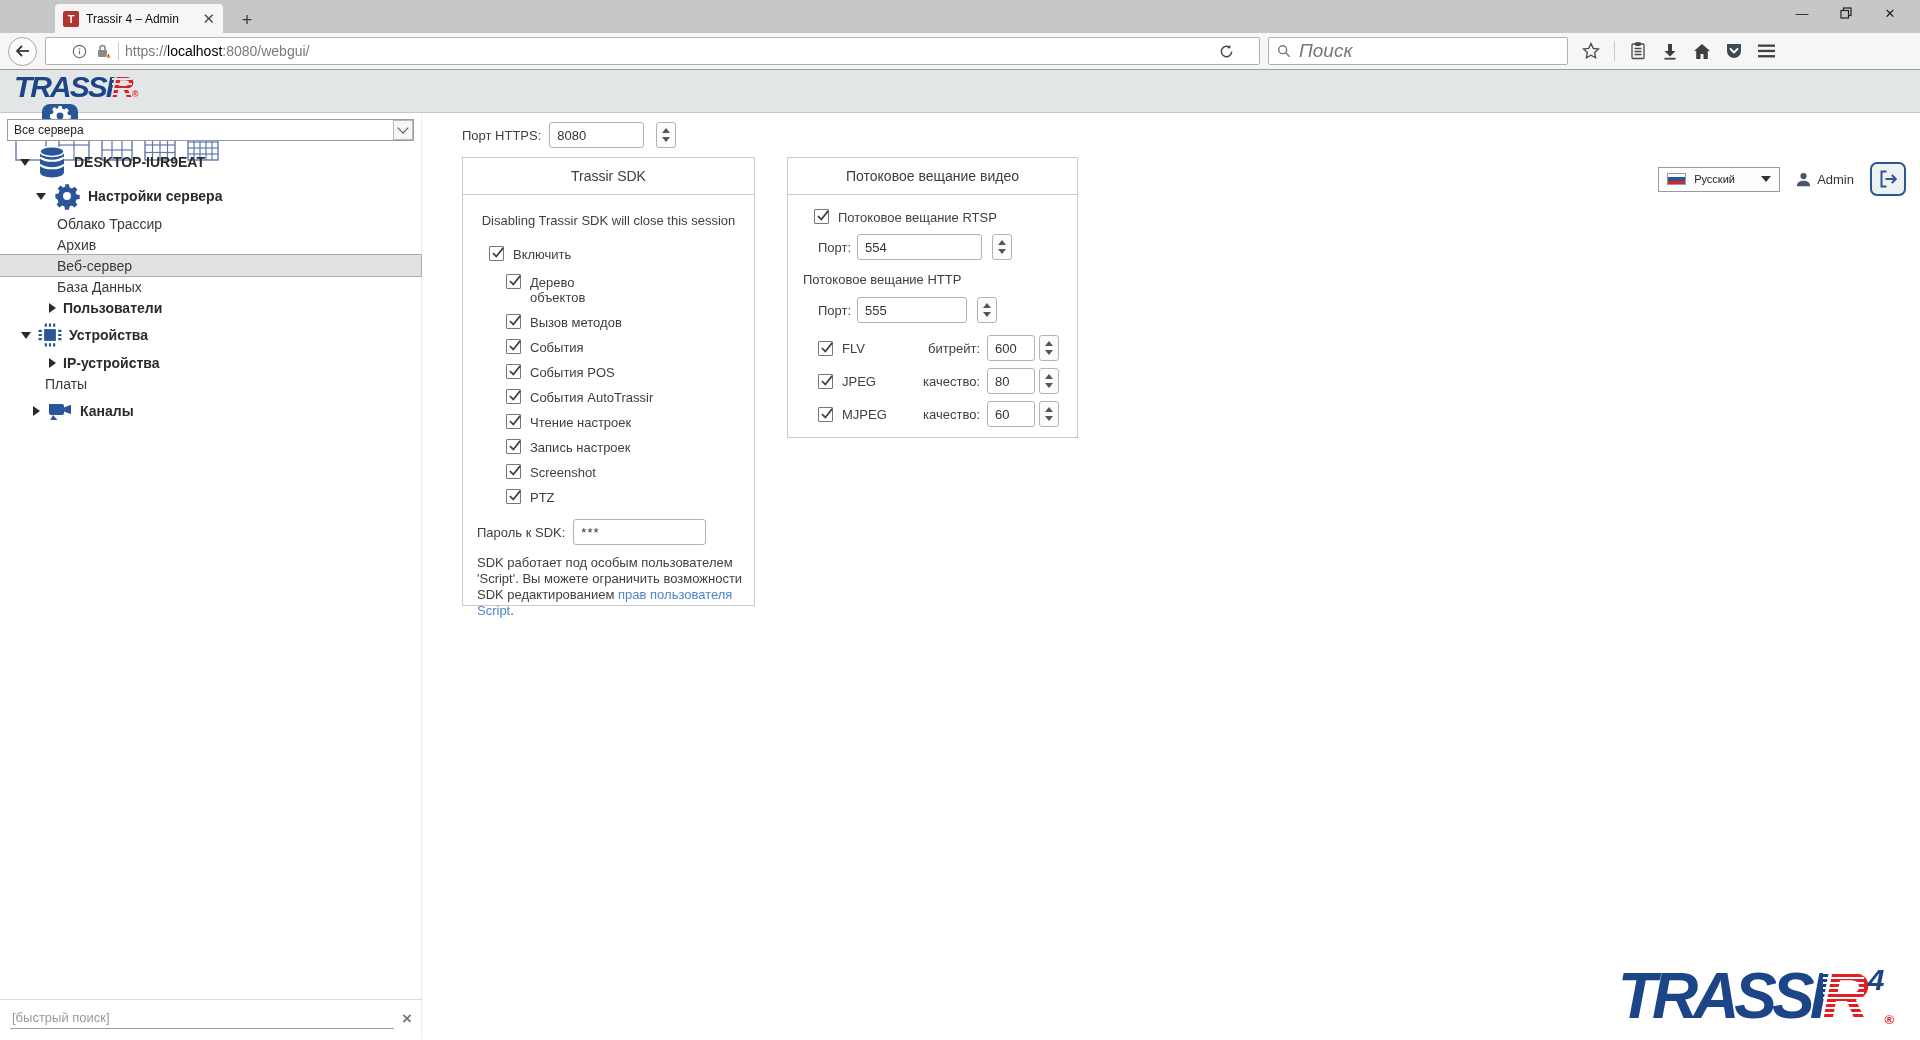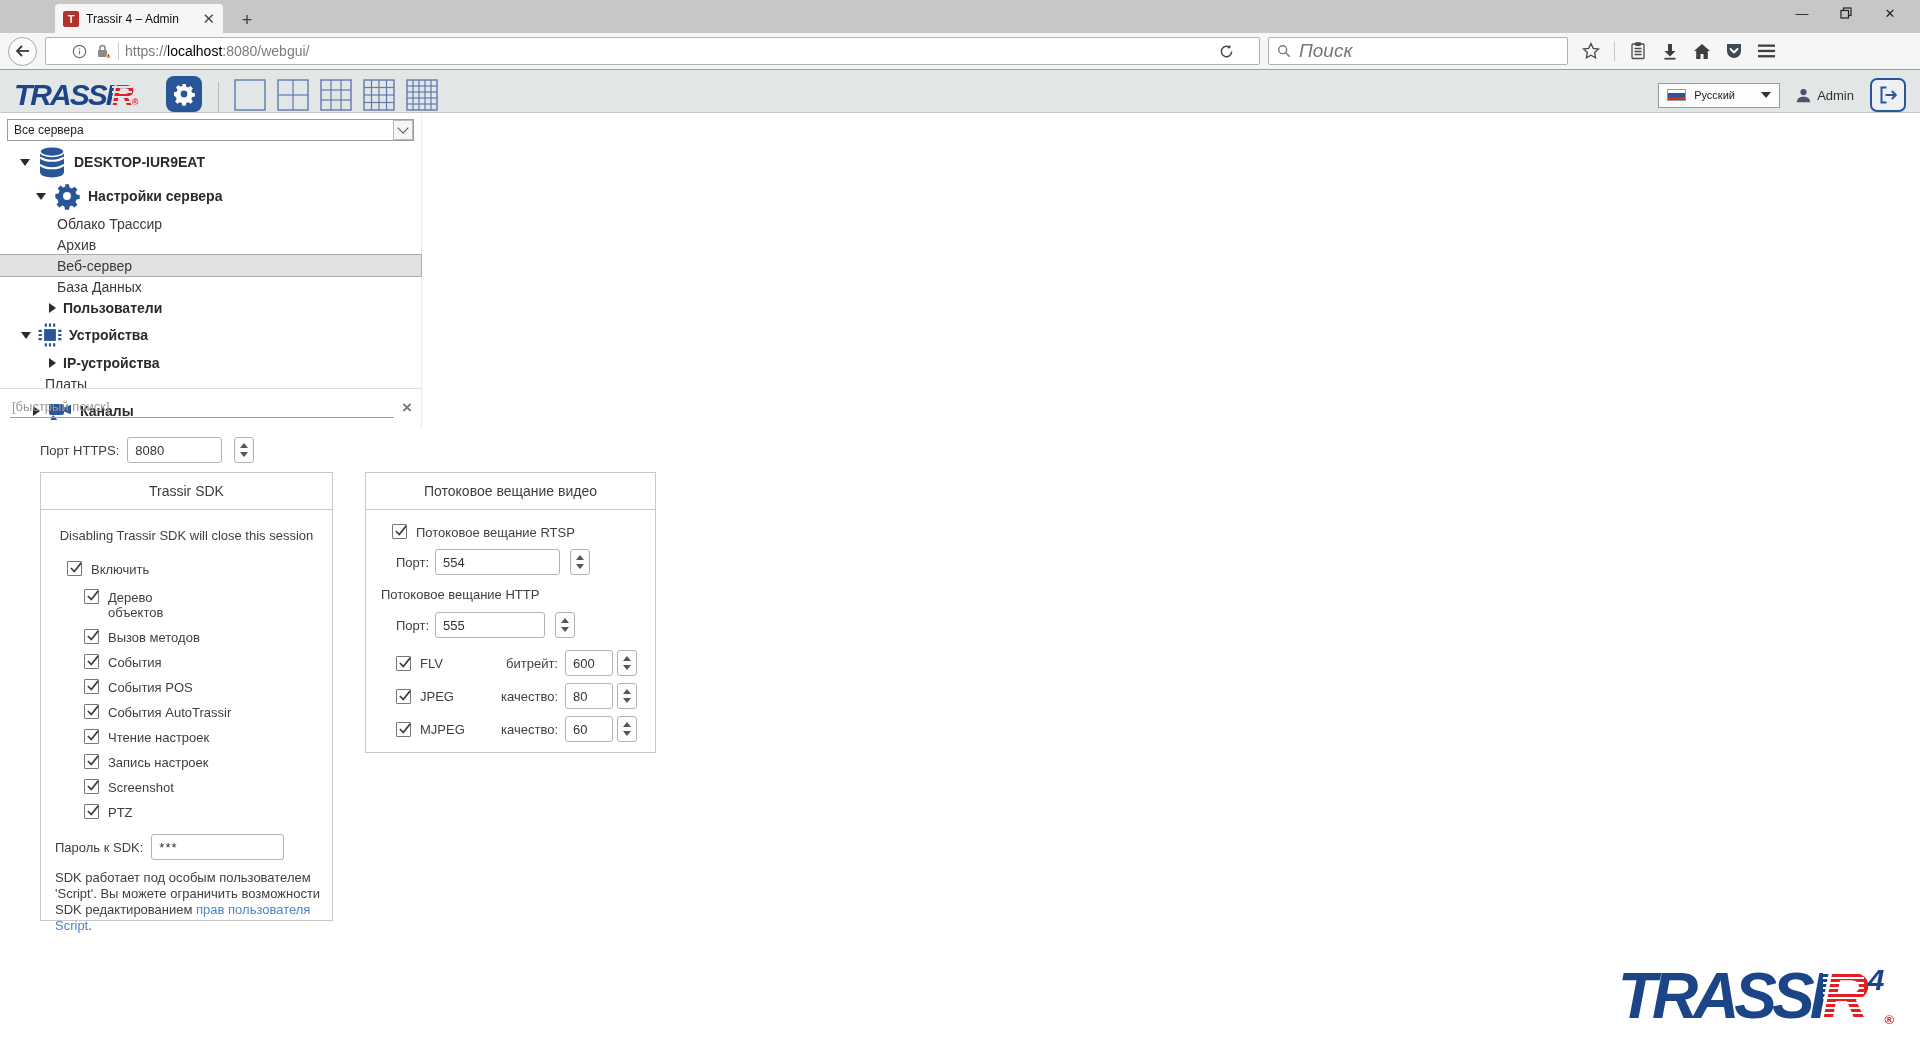--- a/index.html
+++ b/index.html
@@ -29,42 +29,42 @@
   .url-divider { width:1px; height:18px; background:#ccc; }
   .search-bar { width:300px; height:28px; background:#fff; border:1px solid #b1b1b1; border-radius:2px;
                 display:flex; align-items:center; padding:0 6px; gap:6px; }
   .search-bar input { border:none; outline:none; flex:1; font-size:19px; font-style:italic; font-family:"Liberation Sans",sans-serif; color:#444; background:transparent; }
   .search-bar input::placeholder { color:#777; font-style:italic; }
   .nav-icons { display:flex; align-items:center; gap:14px; margin-left:6px; }
   .nav-sep { width:1px; height:20px; background:#c9c9c9; }
   .icon-16 { width:18px; height:18px; display:flex; align-items:center; justify-content:center; }
 
   
-  .app-toolbar { height:43px; background:#e3e6e6; border-bottom:1px solid #c4c8c8; display:flex; align-items:flex-end; padding:0 14px; }
+  .app-toolbar { height:43px; background:#e3e6e6; border-bottom:1px solid #c4c8c8; display:flex; align-items:flex-start; padding:0 14px;flex-direction:column; }
   .logo { font-weight:bold; font-style:italic; letter-spacing:-2px; white-space:nowrap; }
   .logo .blue { color:#1c4587; }
   .logo .r { color:#e31e24; position:relative; display:inline-block; }
   .logo .r::after { content:""; position:absolute; inset:0; background:repeating-linear-gradient(to bottom, transparent 0 3px, var(--stripe,#fff) 3px 5px); }
   .logo-small { font-size:30px; --stripe:#e3e6e6; }
   .logo-small .rmark { font-size:9px; color:#e31e24; font-style:normal; letter-spacing:0; }
   .gear-btn { width:36px; height:36px; background:#2a5699; border-radius:8px; margin-left:28px;
               display:flex; align-items:center; justify-content:center; }
   .tb-divider { width:1px; height:30px; background:#b9bdbd; margin:0 14px 0 16px; }
   .grid-icons { display:flex; align-items:center; gap:9px; }
   .grid-icon { width:34px; height:34px; display:flex; align-items:center; justify-content:center; }
   .toolbar-right { margin-left:auto; display:flex; align-items:center; gap:16px; }
   .lang-select { width:122px; height:25px; background:#fdfdfd; border:1px solid #9a9a9a; display:flex; align-items:center; padding:0 8px; gap:8px; font-size:11px; color:#222; }
   .flag { width:19px; height:12px; border:1px solid #999; display:flex; flex-direction:column; flex:none; }
   .flag div { flex:1; }
   .lang-caret { margin-left:auto; width:0; height:0; border-left:5px solid transparent; border-right:5px solid transparent; border-top:6px solid #333; }
   .admin-box { display:flex; align-items:center; gap:6px; font-size:13px; color:#333; }
   .logout-btn { width:36px; height:34px; border:2px solid #2a5699; border-radius:7px; background:#eef1f4; display:flex; align-items:center; justify-content:center; }
 
   
-  .content { display:flex; height:926px; position:relative;flex-direction:column; }
+  .content { display:flex; height:926px; position:relative; }
   .sidebar { width:422px; flex:none; position:relative; border-right:1px solid #ececec; }
   .main { flex:1; position:relative; }
 
   
   .server-filter { margin:6px 7px 4px 7px; height:22px; border:1px solid #9b9ba3; background:#fff;
                    display:flex; align-items:center; }
   .server-filter .sf-label { flex:1; font-size:12px; color:#222; padding-left:6px; }
   .sf-arrow-box { width:20px; height:20px; border:1px solid #b9b9c0; margin-right:0px; background:#f6f6f6;
                   display:flex; align-items:center; justify-content:center; }
   .chev { width:8px; height:8px; border-right:1.5px solid #555; border-bottom:1.5px solid #555; transform:rotate(45deg); margin-top:-4px; }

